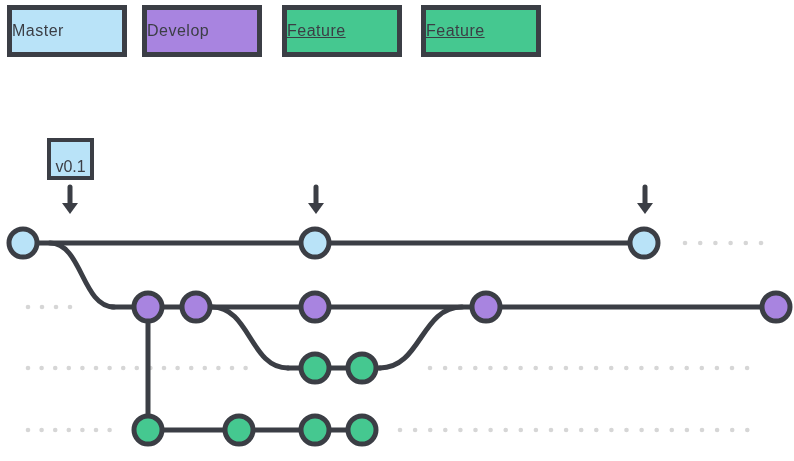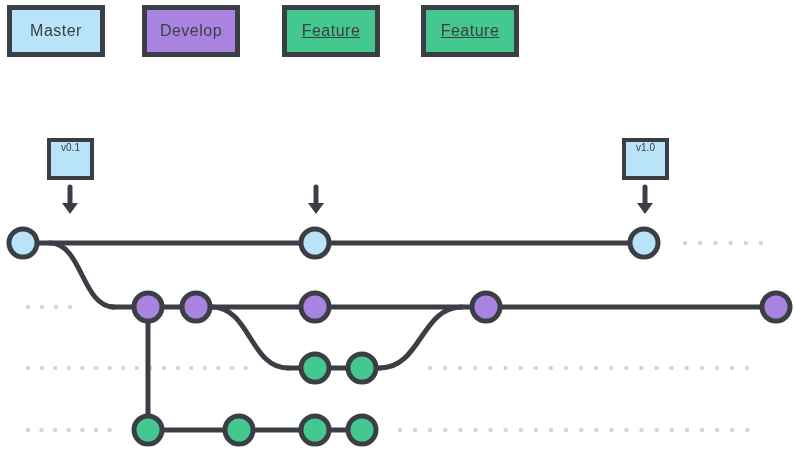--- a/index.html
+++ b/index.html
@@ -15,27 +15,27 @@
     overflow: hidden;
   }
   #graph {
     position: absolute;
     left: 0; top: 0;
   }
   
   .legend-box {
     position: absolute;
     top: 5px;
-    width: 98px;
+    width: 120px;
     height: 52px;
     border: 5px solid var(--stroke);
     box-sizing: border-box;
     display: flex;
     align-items: center;
-    justify-content: center;
+    justify-content: flex-start;
     font-size: 16px;
     letter-spacing: 0.5px;
     color: var(--stroke);
   }
   .legend-box[data-color="master"]  { background: var(--master-fill); }
   .legend-box[data-color="develop"] { background: var(--develop-fill); }
   .legend-box[data-color="feature"] { background: var(--feature-fill); text-decoration: underline; }
   .legend-box:nth-of-type(1) { left: 7px;   }
   .legend-box:nth-of-type(2) { left: 142px; }
   .legend-box:nth-of-type(3) { left: 282px; }
@@ -43,23 +43,23 @@
   
   .tag {
     position: absolute;
     top: 138px;
     width: 47px;
     height: 42px;
     border: 4px solid var(--stroke);
     box-sizing: border-box;
     background: var(--master-fill);
     display: flex;
-    align-items: flex-start;
+    align-items: flex-end;
     justify-content: center;
-    font-size: 10px;
+    font-size: 16px;
     color: var(--stroke);
   }
   
   .stroke {
     stroke: var(--stroke);
     stroke-width: 5;
     fill: none;
     stroke-linecap: round;
   }
   .commit {
@@ -206,17 +206,14 @@
       <span>Feature</span>
     </div>
     <div class="legend-box" data-color="feature">
       <span>Feature</span>
     </div>
   </div>
 
   <div class="tag" style="left: 47px;">
     <span>v0.1</span>
   </div>
-  <div class="tag" style="left: 622px;">
-    <span>v1.0</span>
-  </div>
 
 </div>
 
 </body></html>

